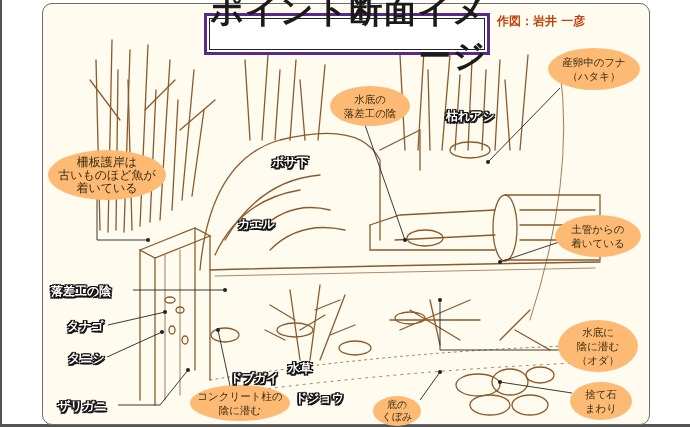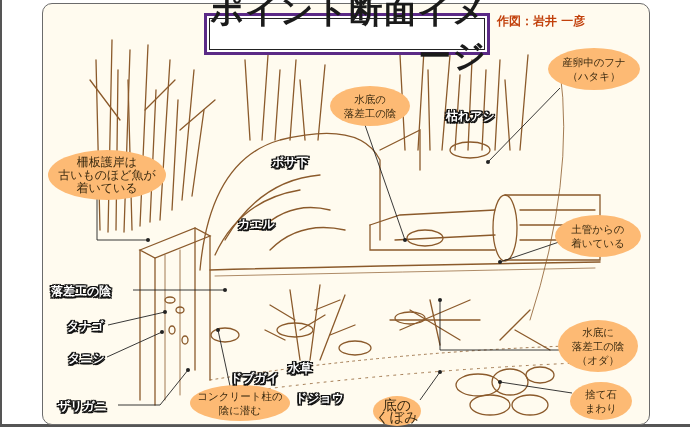--- a/index.html
+++ b/index.html
@@ -182,24 +182,24 @@
 （ハタキ）</div>
 <div class="bubble" style="left:330px;top:86px;width:80px;height:40px;">水底の
 落差工の陰</div>
 <div class="bubble" style="left:48px;top:150px;width:118px;height:50px;font-size:12px;line-height:13px;">柵板護岸は
 古いものほど魚が
 着いている</div>
 <div class="bubble" style="left:555px;top:215px;width:86px;height:42px;">土管からの
 着いている</div>
 <div class="bubble" style="left:190px;top:385px;width:100px;height:36px;">コンクリート柱の
 陰に潜む</div>
-<div class="bubble" style="left:373px;top:396px;width:48px;height:30px;font-size:14px;line-height:12px;">底の
+<div class="bubble" style="left:373px;top:396px;width:48px;height:30px;font-size:10px;line-height:12px;">底の
 くぼみ</div>
 <div class="bubble" style="left:558px;top:320px;width:80px;height:52px;">水底に
-落差工の陰
+陰に潜む
 （オダ）</div>
 <div class="bubble" style="left:570px;top:382px;width:62px;height:38px;">捨て石
 まわり</div>
 
 <span class="label" style="left:446px;top:108px;">枯れアシ</span>
 <span class="label" style="left:272px;top:154px;">ボサ下</span>
 <span class="label" style="left:238px;top:216px;">カエル</span>
 <span class="label" style="left:51px;top:283px;">落差工の陰</span>
 <span class="label" style="left:67px;top:318px;">タナゴ</span>
 <span class="label" style="left:68px;top:350px;font-family:Liberation Serif, serif;">タニシ</span>

